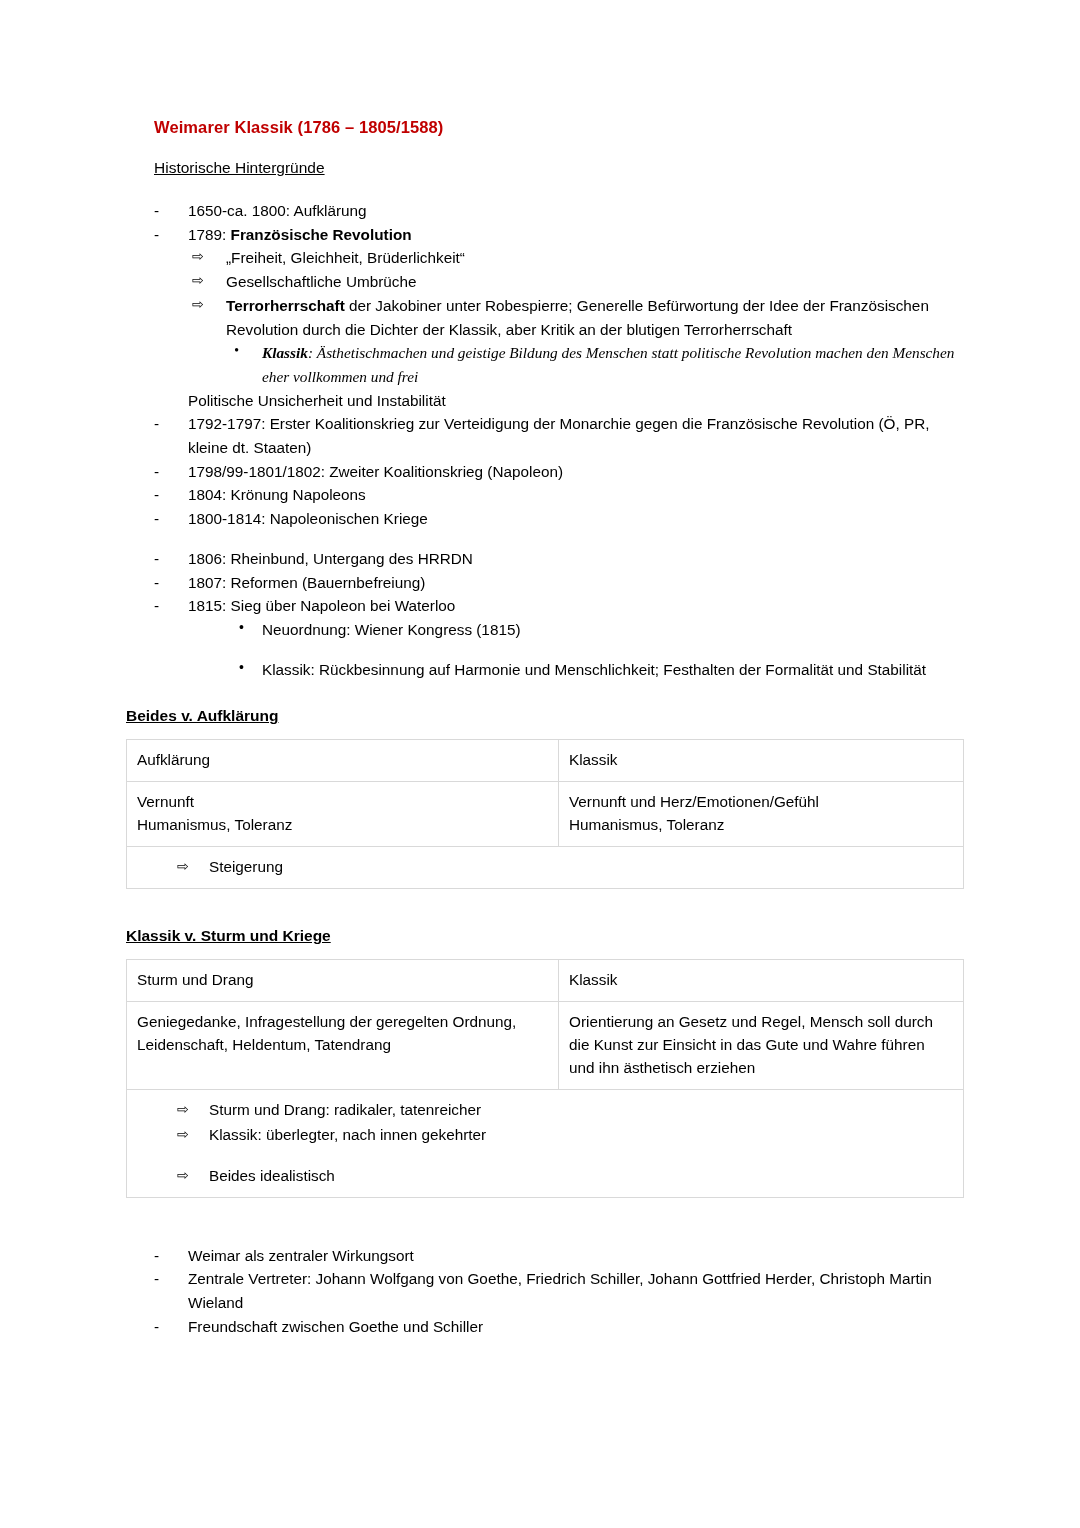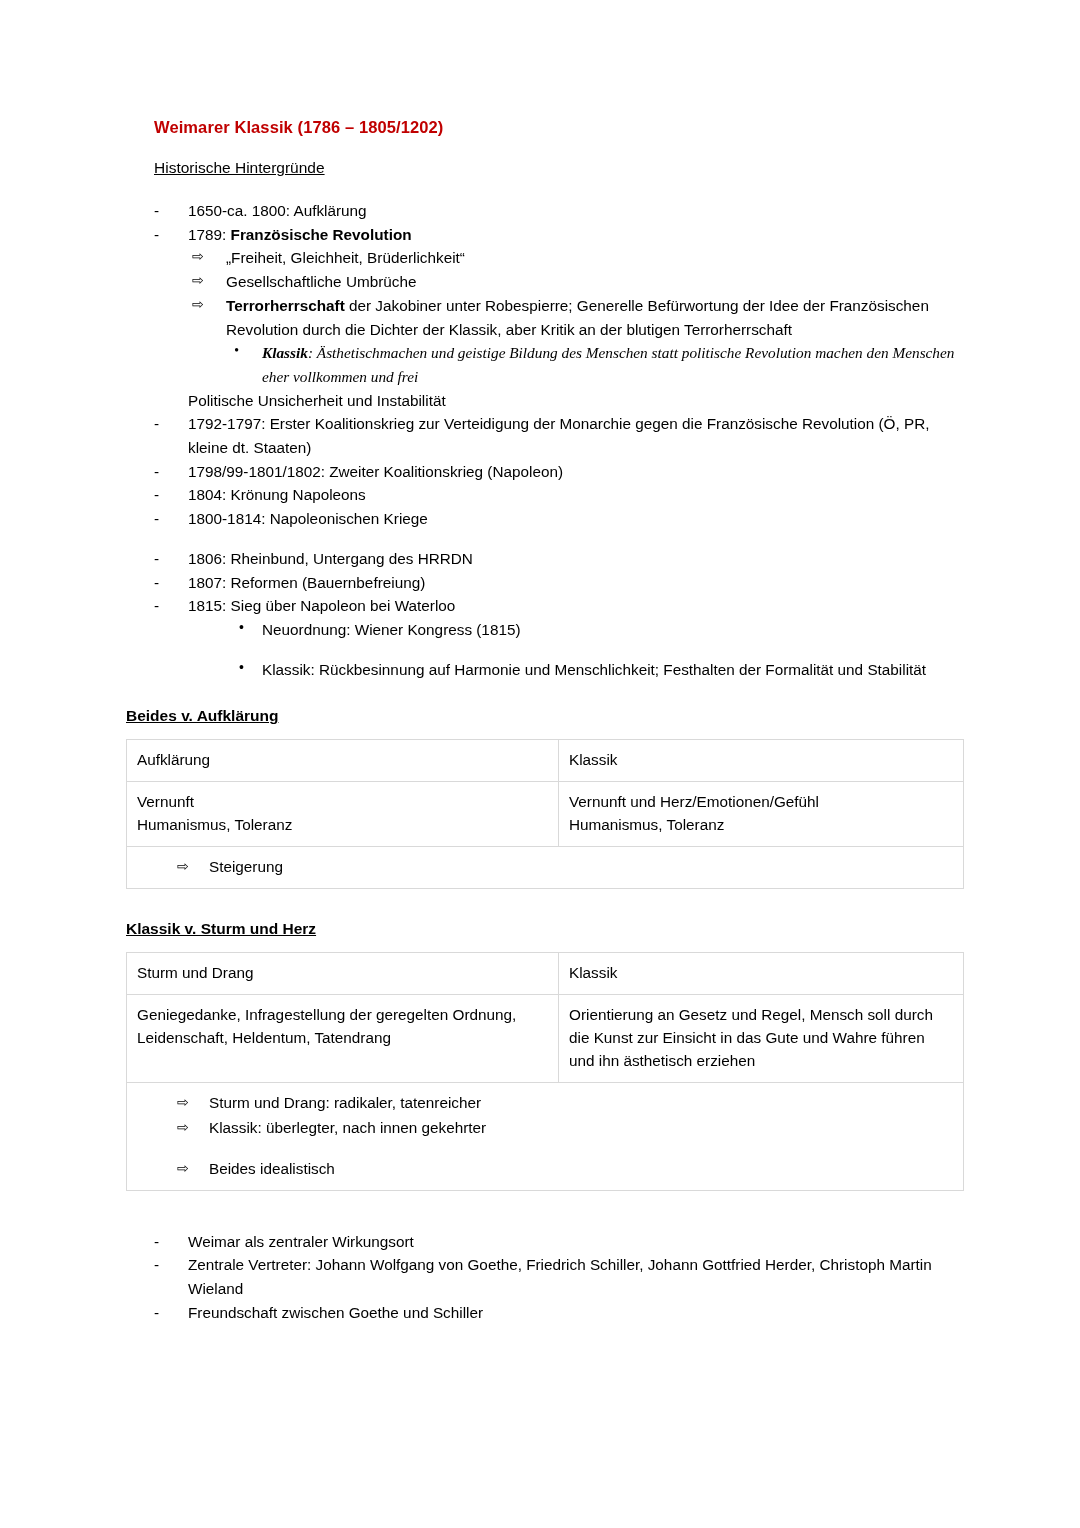--- a/index.html
+++ b/index.html
@@ -104,21 +104,21 @@
   b { font-weight: bold; }
   .ital { font-style: italic; font-family: Liberation Serif, serif; }
   .bi { font-weight: bold; font-style: italic; }
   .spacer-sm { height: 16px; }
   .spacer-md { height: 26px; }
   .spacer-lg { height: 34px; }
 
   table.cmp {
     width: 838px;
     border-collapse: collapse;
-    margin: 14px 0 5px 0;
+    margin: 14px 0 12px 0;
     font-size: 15.3px;
   }
   table.cmp td {
     border: 1px solid #d9d9d9;
     padding: 9px 10px 9px 10px;
     vertical-align: top;
     line-height: 1.5;
   }
   table.cmp td.col1 { width: 411px; }
   .cellnote {
@@ -134,21 +134,21 @@
   }
   .cellnote + .cellnote { margin-top: 2px; }
   .foot { margin-top: 30px; }
 </style>
 </head>
 <body>
 
 <div class="page">
   <div class="content">
 
-    <h1 class="title">Weimarer Klassik (1786 – 1805/1202)</h1>
+    <h1 class="title">Weimarer Klassik (1786 – 1805/1588)</h1>
 
     <h2 class="h2">Historische Hintergründe</h2>
 
     <ul class="dash">
       <li class="li lvl1">1650-ca. 1800: Aufklärung</li>
       <li class="li lvl1"><span>1789: </span><b>Französische Revolution</b></li>
       <li class="li lvl2">„Freiheit, Gleichheit, Brüderlichkeit“</li>
       <li class="li lvl2">Gesellschaftliche Umbrüche</li>
       <li class="li lvl2"><b>Terrorherrschaft</b><span> der Jakobiner unter Robespierre; Generelle Befürwortung der Idee der Französischen Revolution durch die Dichter der Klassik, aber Kritik an der blutigen Terrorherrschaft</span></li>
       <li class="li lvl3-b ital"><span class="bi">Klassik</span><span>: Ästhetischmachen und geistige Bildung des Menschen statt politische Revolution machen den Menschen eher vollkommen und frei</span></li>
@@ -197,21 +197,21 @@
       <tr>
         <td colspan="2">
           <div class="cellnote">Steigerung</div>
         </td>
       </tr>
     </tbody>
       </table>
 
     <div class="spacer-md"></div>
 
-    <h3 class="h3">Klassik v. Sturm und Herz</h3>
+    <h3 class="h3">Klassik v. Sturm und Kriege</h3>
 
     <table class="cmp">
       <tbody>
           <tr>
         <td class="col1">Sturm und Drang</td>
         <td>Klassik</td>
       </tr>
       <tr>
         <td class="col1">Geniegedanke, Infragestellung der geregelten Ordnung, Leidenschaft, Heldentum, Tatendrang</td>
         <td>Orientierung an Gesetz und Regel, Mensch soll durch die Kunst zur Einsicht in das Gute und Wahre führen und ihn ästhetisch erziehen</td>

